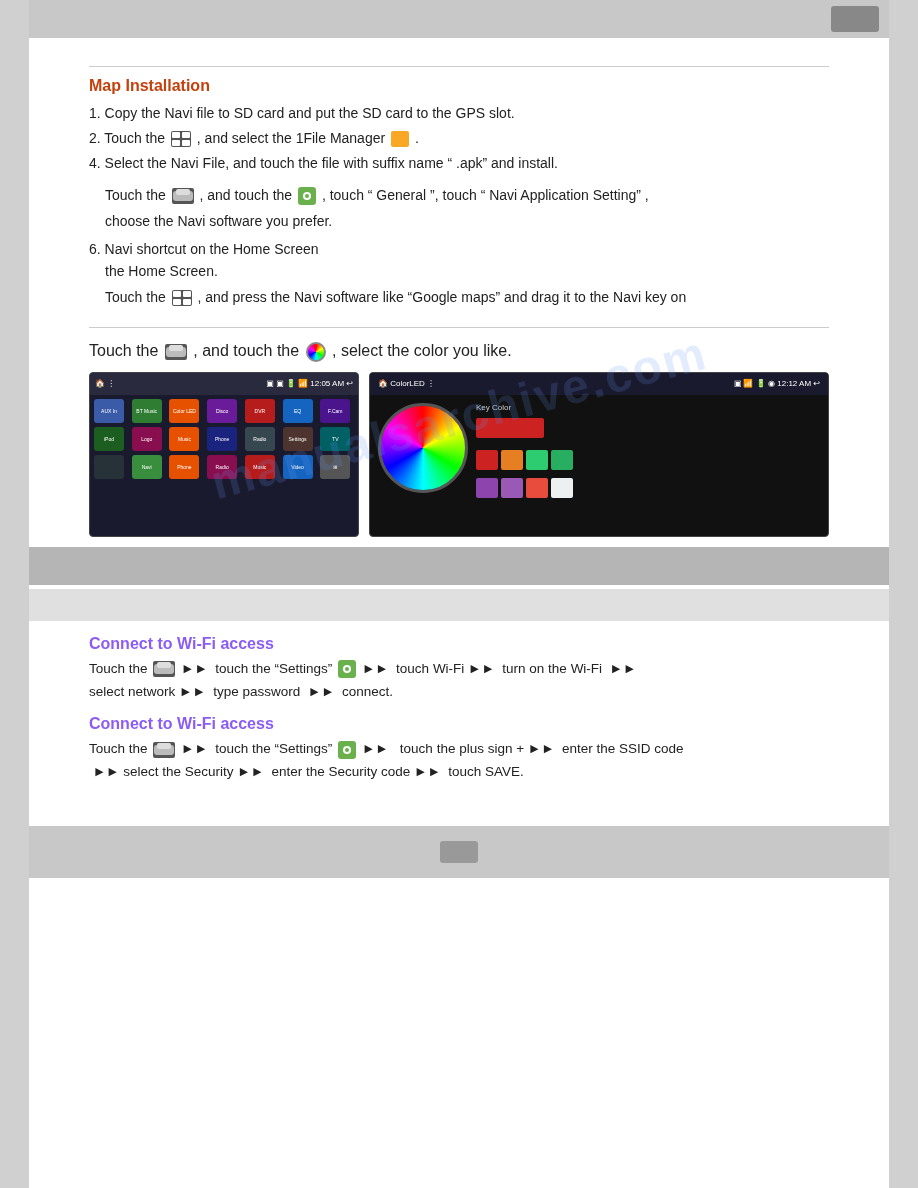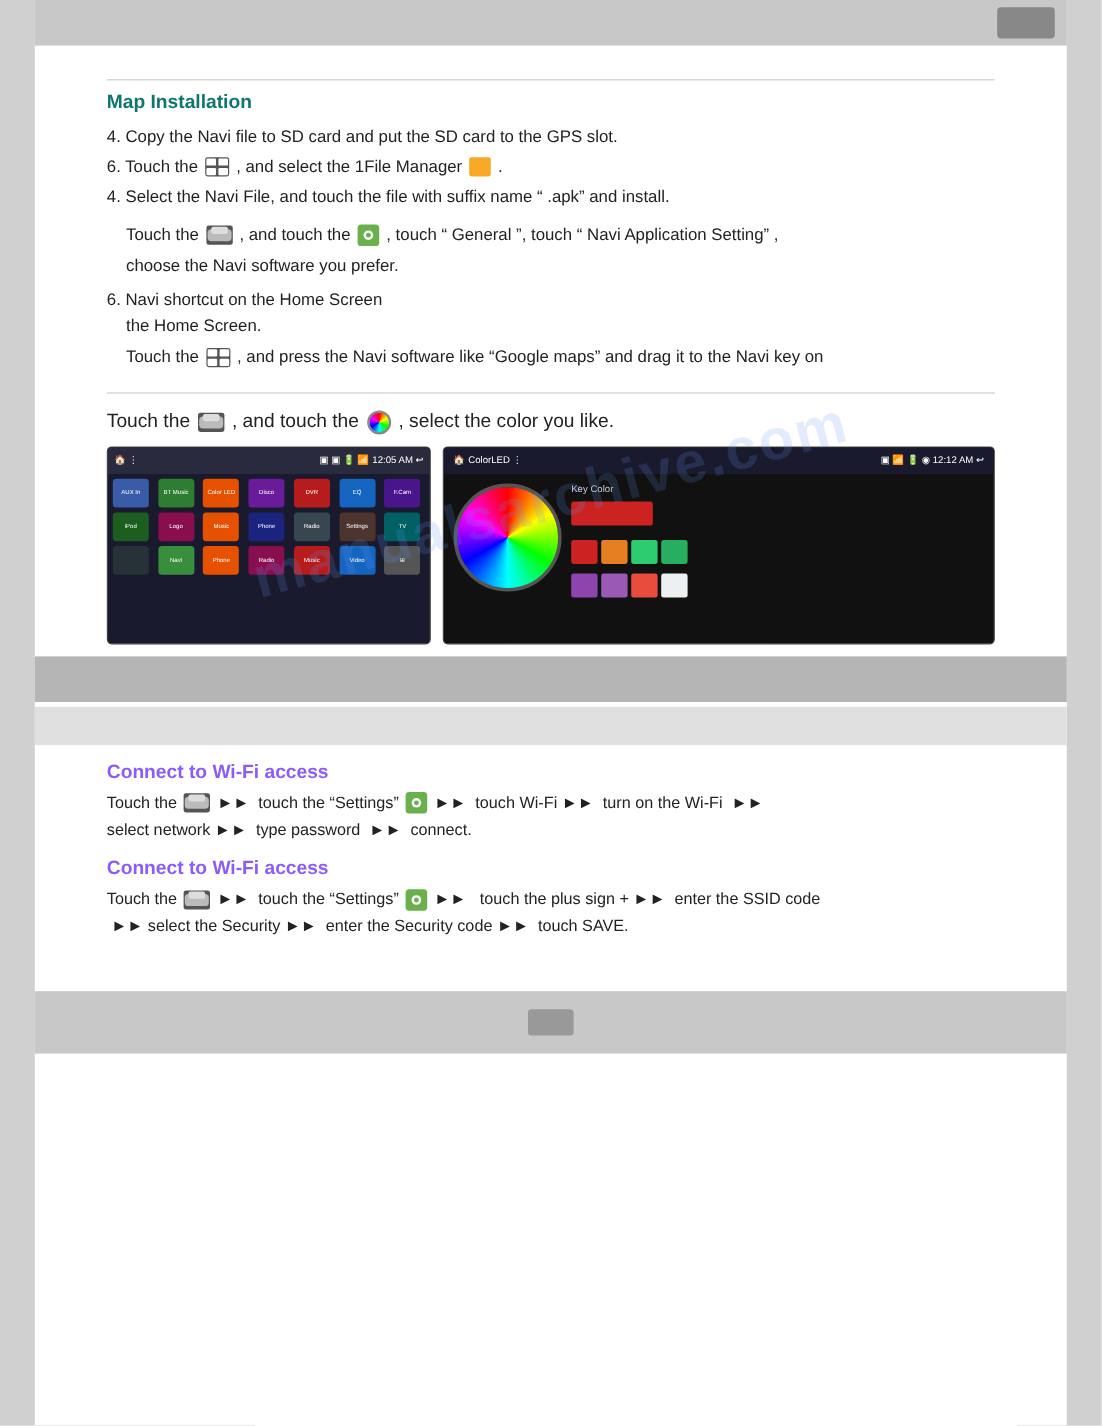--- a/index.html
+++ b/index.html
@@ -43,21 +43,21 @@
       border: none;
       border-top: 1px solid #ccc;
       margin: 10px 0;
     }
     
     .section-heading {
       font-size: 16px;
       font-weight: bold;
       margin-bottom: 8px;
       margin-top: 10px;
-      color: #0f766e;
+      color: #c2410c;
     }
     
     .inst-list {
       list-style: none;
       padding: 0;
       margin-bottom: 10px;
     }
     .inst-list li {
       margin-bottom: 4px;
       line-height: 1.5;
@@ -270,24 +270,24 @@
     <div class="top-bar-btn"></div>
   </div>
 
   <div class="content">
     <hr class="divider">
 
     <div>
       <div class="section-heading">Map Installation</div>
       <ul class="inst-list">
         <li>
-          <span>4. Copy the Navi file to SD card and put the SD card to the GPS slot.</span>
+          <span>1. Copy the Navi file to SD card and put the SD card to the GPS slot.</span>
         </li>
         <li>
-          <span>6. Touch the </span>
+          <span>2. Touch the </span>
           <span class="icon-inline grid" style="background:#555;width:20px;height:16px;border-radius:2px;display:inline-block;vertical-align:middle;">
             <svg width="20" height="16" viewBox="0 0 20 16">
                 <rect x="1" y="1" width="8" height="6" fill="#fff" rx="1"></rect>
                 <rect x="11" y="1" width="8" height="6" fill="#fff" rx="1"></rect>
                 <rect x="1" y="9" width="8" height="6" fill="#fff" rx="1"></rect>
                 <rect x="11" y="9" width="8" height="6" fill="#fff" rx="1"></rect>
               </svg>
           </span>
           <span>, and select the 1File Manager </span>
           <span class="icon-inline" style="background:#f9a825;width:18px;height:16px;border-radius:2px;display:inline-block;vertical-align:middle;"></span>

